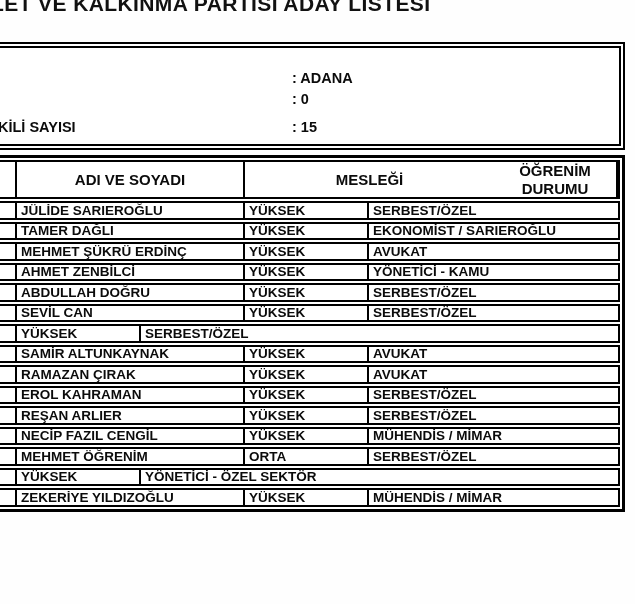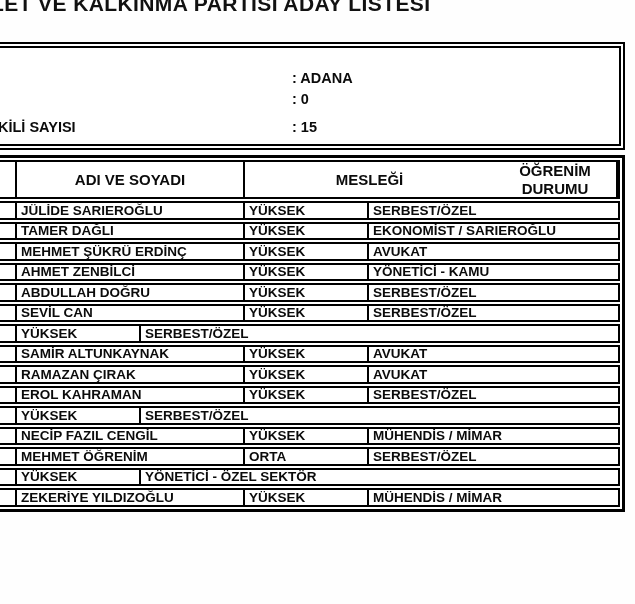--- a/index.html
+++ b/index.html
@@ -167,20 +167,21 @@
         <div class="cell c-prof">AVUKAT</div>
       </div>
       <div class="trow">
         <div class="cell c-num"></div>
         <div class="cell c-name">EROL KAHRAMAN</div>
         <div class="cell c-edu">YÜKSEK</div>
         <div class="cell c-prof">SERBEST/ÖZEL</div>
       </div>
       <div class="trow">
         <div class="cell c-num"></div>
+        <div class="cell c-name">REŞAN ARLIER</div>
         <div class="cell c-edu">YÜKSEK</div>
         <div class="cell c-prof">SERBEST/ÖZEL</div>
       </div>
       <div class="trow">
         <div class="cell c-num"></div>
         <div class="cell c-name">NECİP FAZIL CENGİL</div>
         <div class="cell c-edu">YÜKSEK</div>
         <div class="cell c-prof">MÜHENDİS / MİMAR</div>
       </div>
       <div class="trow">

